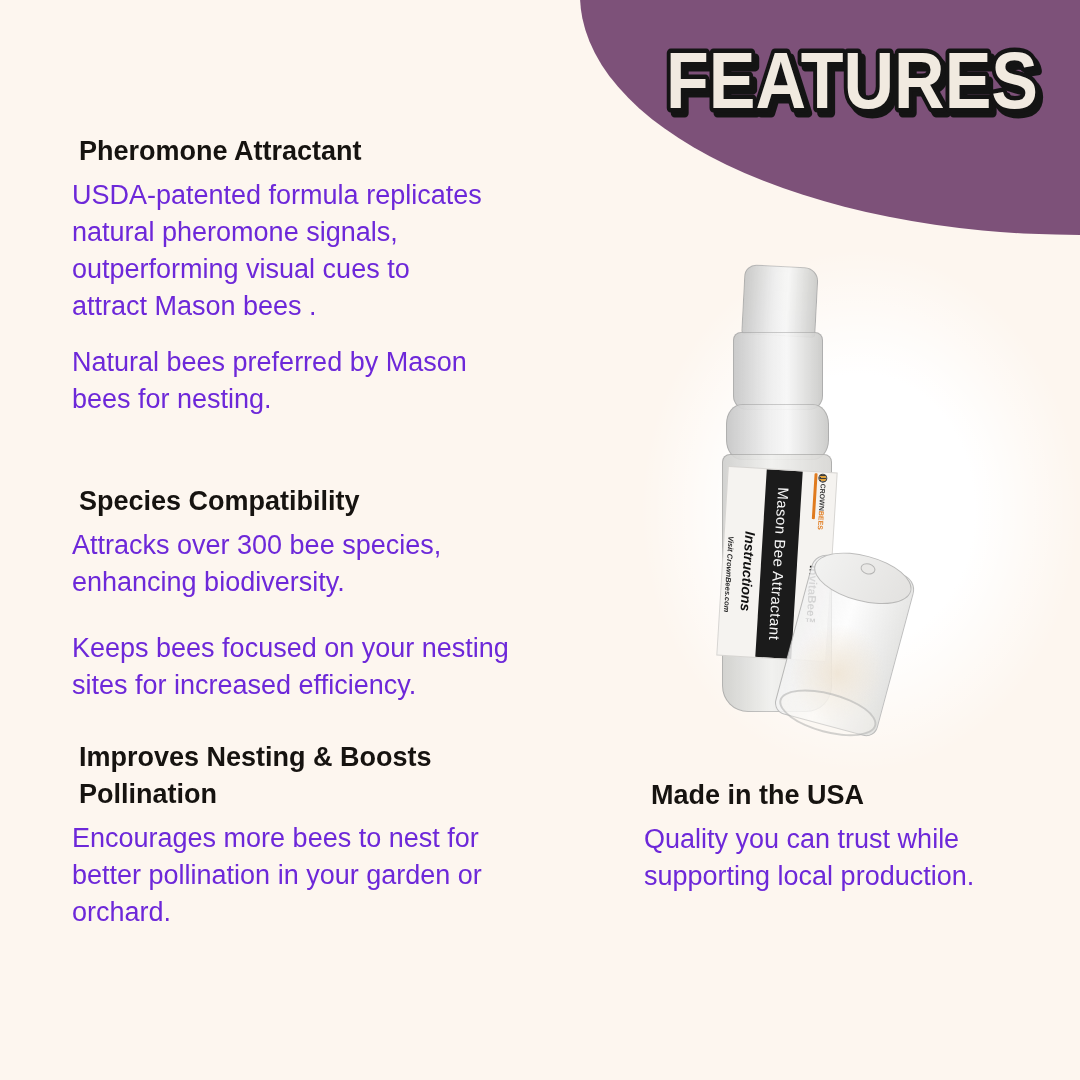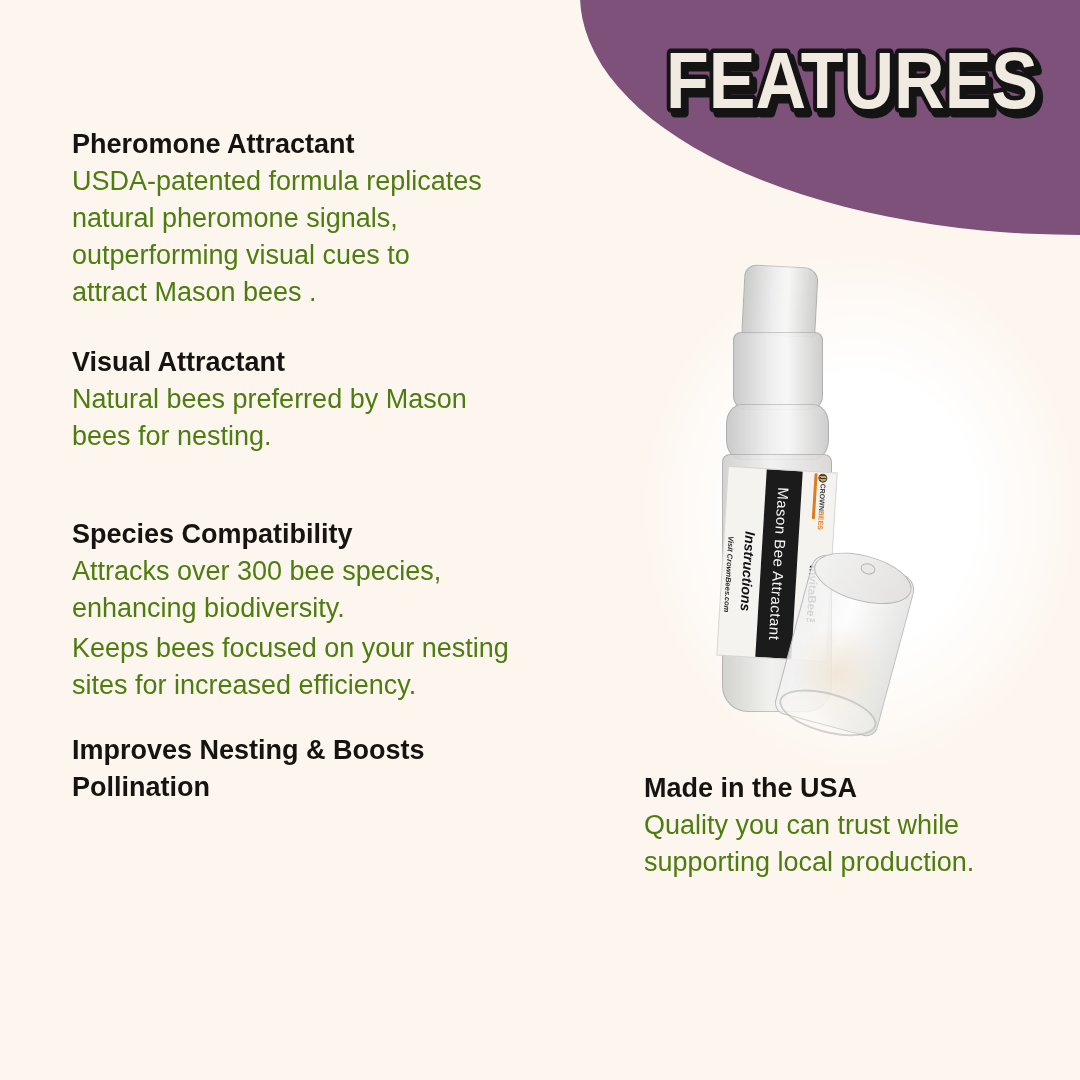--- a/index.html
+++ b/index.html
@@ -17,26 +17,26 @@
   .title-svg{position:absolute;left:650px;top:28px;width:404px;height:104px;z-index:2;}
   .title-svg text{
     font-family:"Liberation Sans", sans-serif;
     font-weight:bold;
     paint-order:stroke;
     stroke-linejoin:round;
   }
   
   .feature{position:absolute;left:72px;width:470px;z-index:2;}
   .feature h2, .usa h2{
-    margin:0;font-size:27px;line-height:37px;font-weight:bold;white-space:pre-line;color:#161310;
+    margin:7px;font-size:27px;line-height:37px;font-weight:bold;white-space:pre-line;color:#161310;
   }
   .feature p, .usa p{
-    margin:0;font-size:27px;line-height:37px;font-weight:normal;white-space:pre-line;color:#4d7c0f;
+    margin:0;font-size:27px;line-height:37px;font-weight:normal;white-space:pre-line;color:#6d28d9;
   }
-  .f0{top:126px;} .f1{top:344px;} .f2{top:516px;} .f3{top:630px;} .f4{top:732px;}
+  .f0{top:126px;} .f1{top:344px;} .f2{top:476px;} .f3{top:630px;} .f4{top:732px;}
   .usa{position:absolute;left:644px;top:770px;width:410px;z-index:2;}
   
   .product{position:absolute;left:640px;top:248px;width:440px;height:525px;z-index:1;}
   .backdrop{
     position:absolute;left:0;top:0;width:100%;height:100%;
     background:radial-gradient(closest-side, #ffffff 52%, rgba(255,255,255,0) 100%);
   }
   .frost{
     border:1px solid rgba(120,120,120,.35);
     background:linear-gradient(90deg, rgba(198,198,198,.92), rgba(238,238,238,.95) 42%, rgba(246,246,246,.9) 60%, rgba(202,202,200,.92));
@@ -110,36 +110,38 @@
 </svg>
 
 <section class="feature f0">
   <h2>Pheromone Attractant</h2>
   <p>USDA-patented formula replicates
 natural pheromone signals,
 outperforming visual cues to
 attract Mason bees .</p>
 </section>
 <section class="feature f1">
-  <h2>Visual Attractant</h2>
   <p>Natural bees preferred by Mason
 bees for nesting.</p>
 </section>
 <section class="feature f2">
   <h2>Species Compatibility</h2>
   <p>Attracks over 300 bee species,
 enhancing biodiversity.</p>
 </section>
 <section class="feature f3">
   <p>Keeps bees focused on your nesting
 sites for increased efficiency.</p>
 </section>
 <section class="feature f4">
   <h2>Improves Nesting &amp; Boosts
 Pollination</h2>
+  <p>Encourages more bees to nest for
+better pollination in your garden or
+orchard.</p>
 </section>
 
 <div class="product">
   <div class="backdrop"></div>
 
   <div class="tip frost"></div>
   <div class="collar frost"></div>
   <div class="ringb frost"></div>
 
   <div class="bodyv">

